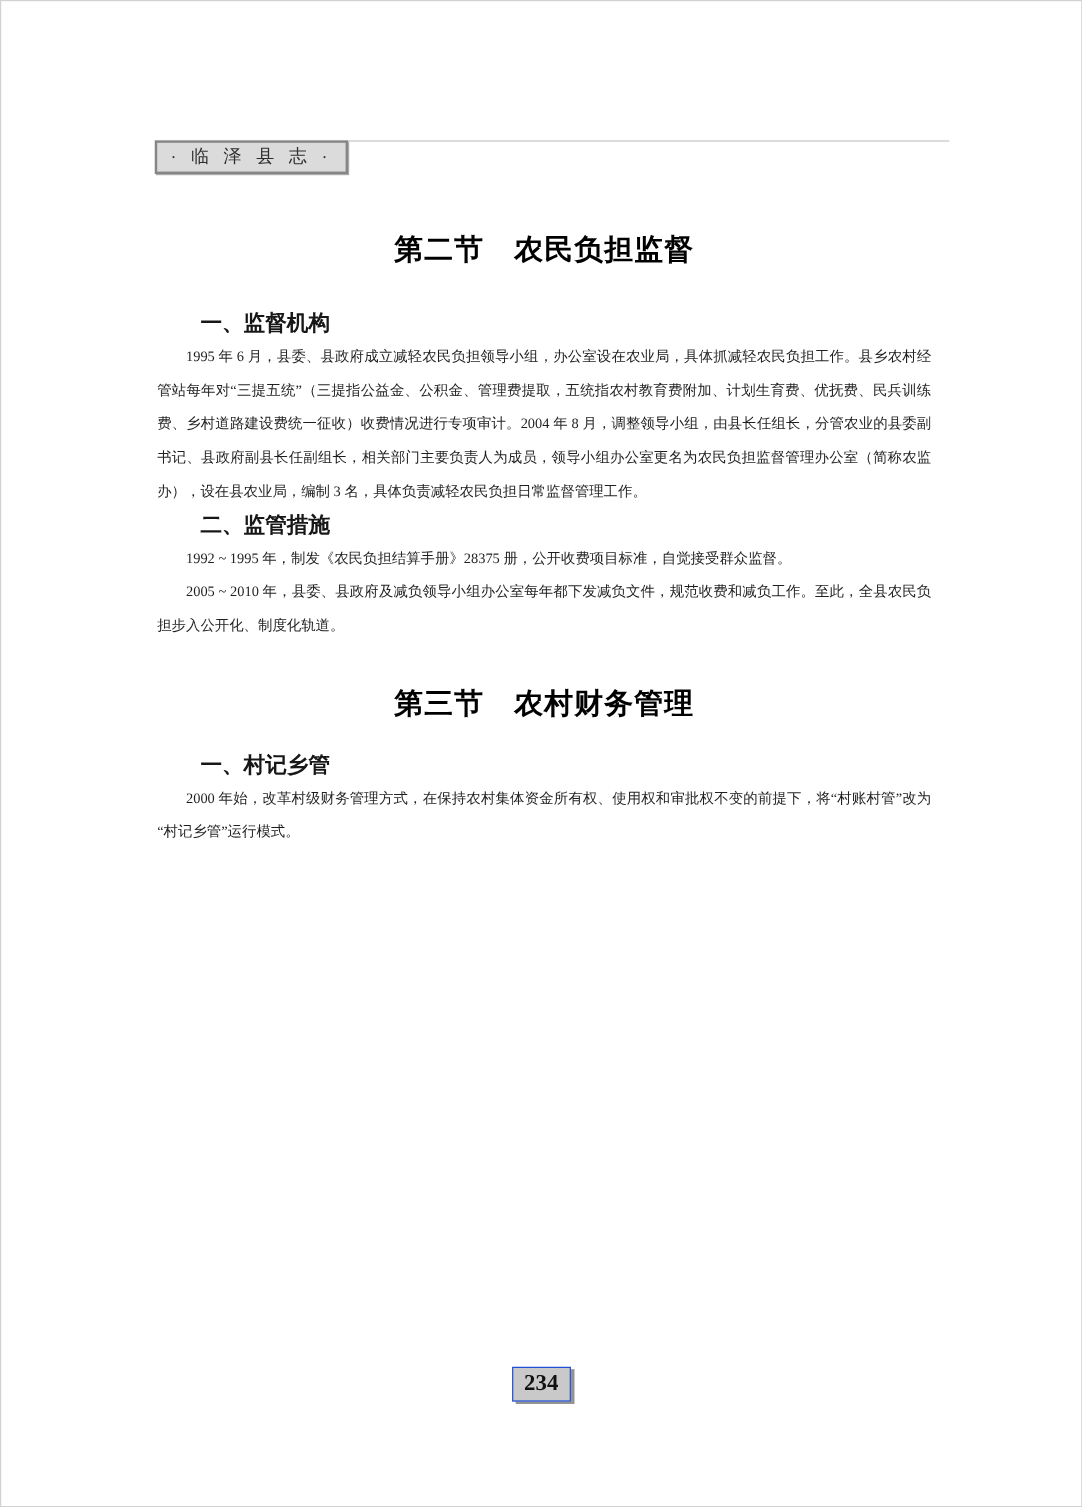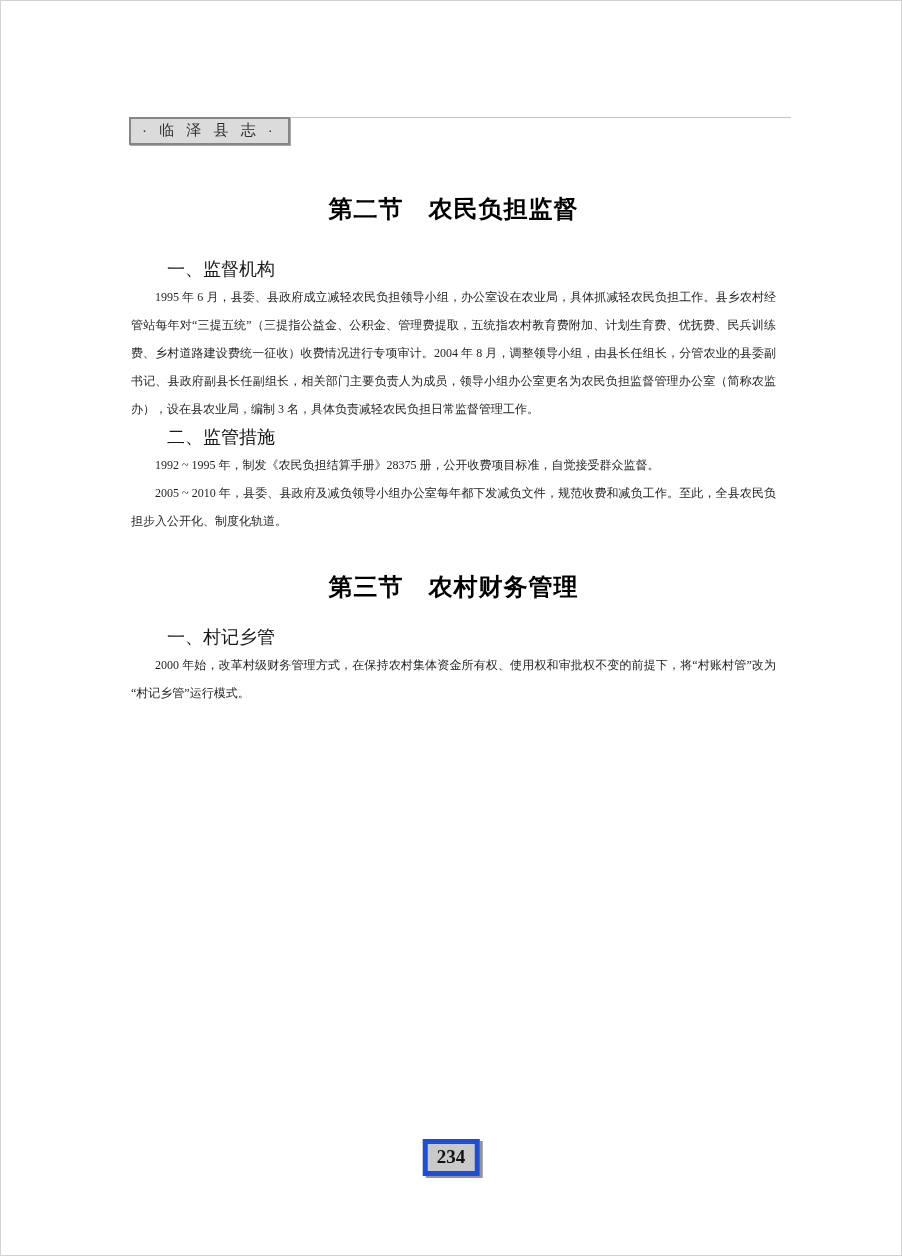--- a/index.html
+++ b/index.html
@@ -34,36 +34,36 @@
   .content { position:absolute; left:130px; top:192px; width:645px; }
   .section-title {
     font-family:"Liberation Sans","DejaVu Sans",sans-serif;
     font-weight:bold; font-size:24px; line-height:32px;
     text-align:center; letter-spacing:1px; color:#000000;
   }
   .section-title.first { margin-bottom:30px; }
   .section-title.second { margin-top:36px; margin-bottom:20px; }
   .sub-heading {
     font-family:"Liberation Sans","DejaVu Sans",sans-serif;
-    font-weight:normal; font-size:18px; line-height:28px;
+    font-weight:bold; font-size:18px; line-height:28px;
     text-indent:2em; color:#171717;
   }
   .para {
     font-size:12px; line-height:28px;
     text-indent:2em;
     text-align:justify; text-justify:inter-ideograph;
     color:#1f1f1f;
   }
 
   
   .page-number {
     position:absolute; top:1138px; left:50%;
     transform:translateX(-50%);
     background:#c9c9c9;
-    border:5px solid #1d4ed8;
+    border:1px solid #1d4ed8;
     box-shadow:3px 2px 0 #949494;
     padding:2px 9px 3px;
     font-family:"Liberation Serif","DejaVu Serif",serif;
     font-weight:bold; font-size:19px; color:#111111;
   }
 </style>
 </head>
 <body>
 
 <div class="page">

